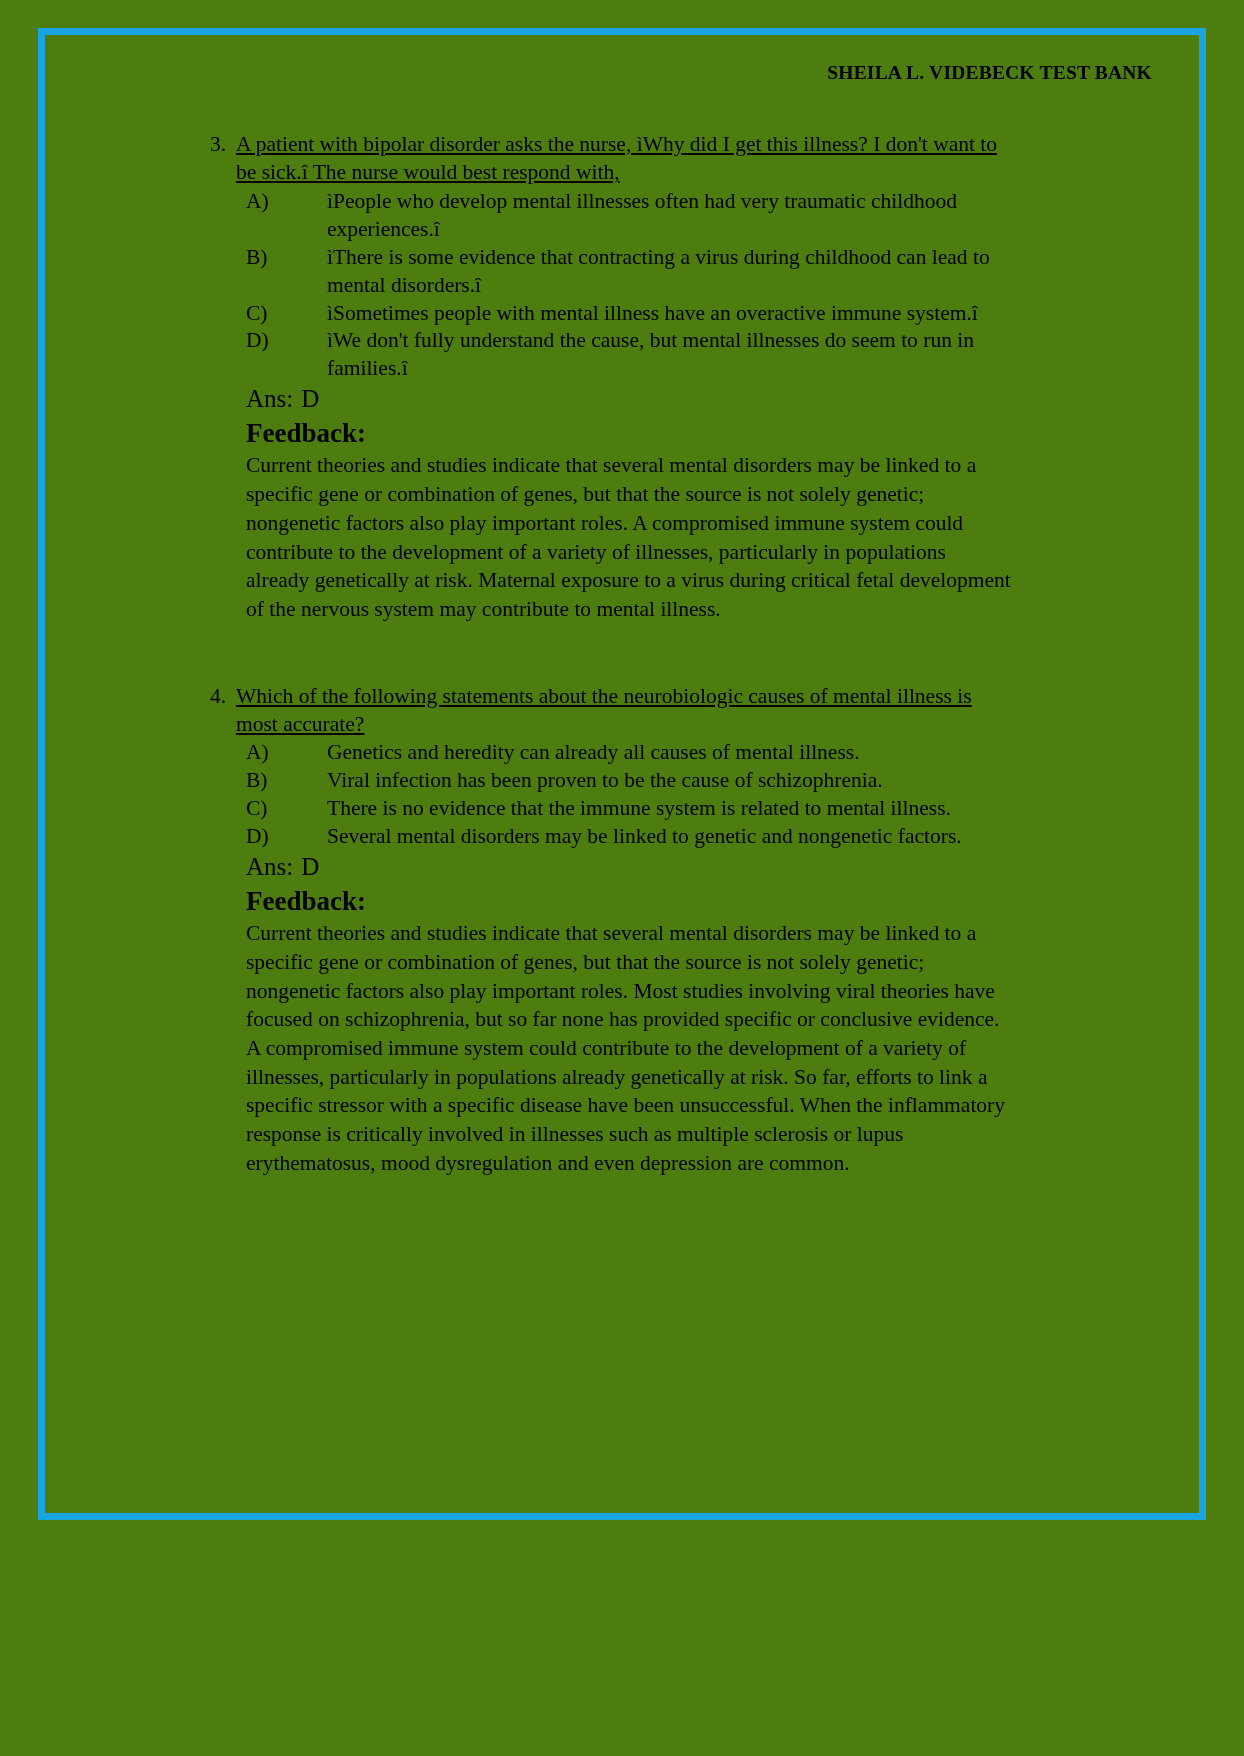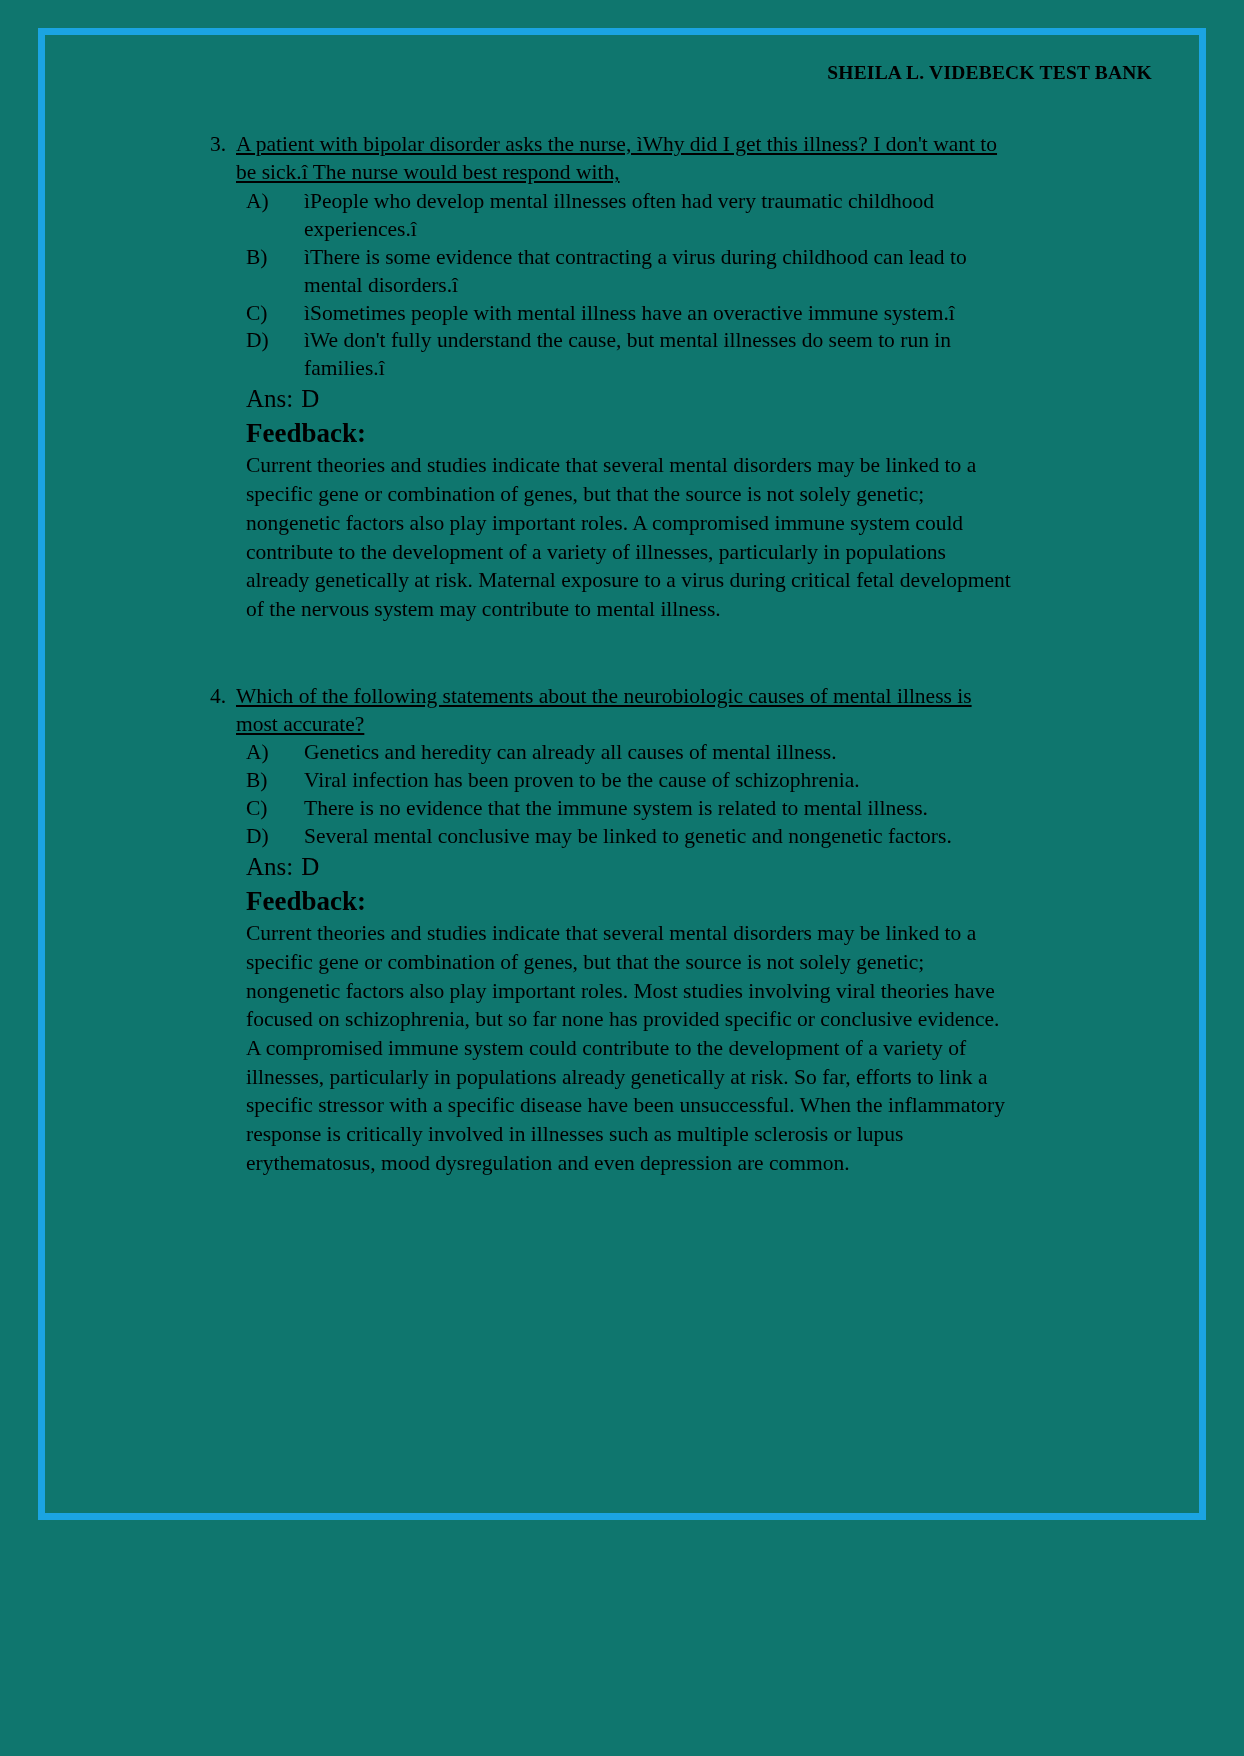--- a/index.html
+++ b/index.html
@@ -15,21 +15,21 @@
     position: relative;
     overflow: hidden;
   }
 
   
   .page-sheet {
     position: absolute;
     left: 0; top: 0;
     width: 1244px;
     height: 1756px;
-    background: #0f766e;
+    background: #4d7c0f;
     box-sizing: border-box;
   }
 
   
   .page-border {
     position: absolute;
     left: 38px;
     top: 28px;
     width: 1168px;
     height: 1492px;
@@ -98,20 +98,21 @@
     align-items: flex-start;
     font-size: 21.5px;
     line-height: 1.30;
   }
   .opt-letter {
     flex: 0 0 58px;
     width: 58px;
   }
   .opt-text {
     flex: 1 1 auto;
+    margin-left: 23px;
   }
 
   .ans-line {
     padding-left: 44px;
     font-size: 25px;
     line-height: 1.30;
   }
   .ans-label { }
   .ans-value { padding-left: 8px; }
 
@@ -201,21 +202,21 @@
           <div class="option-row">
             <span class="opt-letter">B)</span>
             <span class="opt-text">Viral infection has been proven to be the cause of schizophrenia.</span>
           </div>
           <div class="option-row">
             <span class="opt-letter">C)</span>
             <span class="opt-text">There is no evidence that the immune system is related to mental illness.</span>
           </div>
           <div class="option-row">
             <span class="opt-letter">D)</span>
-            <span class="opt-text">Several mental conclusive may be linked to genetic and nongenetic factors.</span>
+            <span class="opt-text">Several mental disorders may be linked to genetic and nongenetic factors.</span>
           </div>
         </div>
         <div class="ans-line">
           <span class="ans-label">Ans:</span><span class="ans-value">D</span>
         </div>
         <div class="feedback-label">Feedback:</div>
         <div class="feedback-body">Current theories and studies indicate that several mental disorders may be linked to a specific gene or combination of genes, but that the source is not solely genetic; nongenetic factors also play important roles. Most studies involving viral theories have focused on schizophrenia, but so far none has provided specific or conclusive evidence. A compromised immune system could contribute to the development of a variety of illnesses, particularly in populations already genetically at risk. So far, efforts to link a specific stressor with a specific disease have been unsuccessful. When the inflammatory response is critically involved in illnesses such as multiple sclerosis or lupus erythematosus, mood dysregulation and even depression are common.</div>
       </div>
 
     </div>

